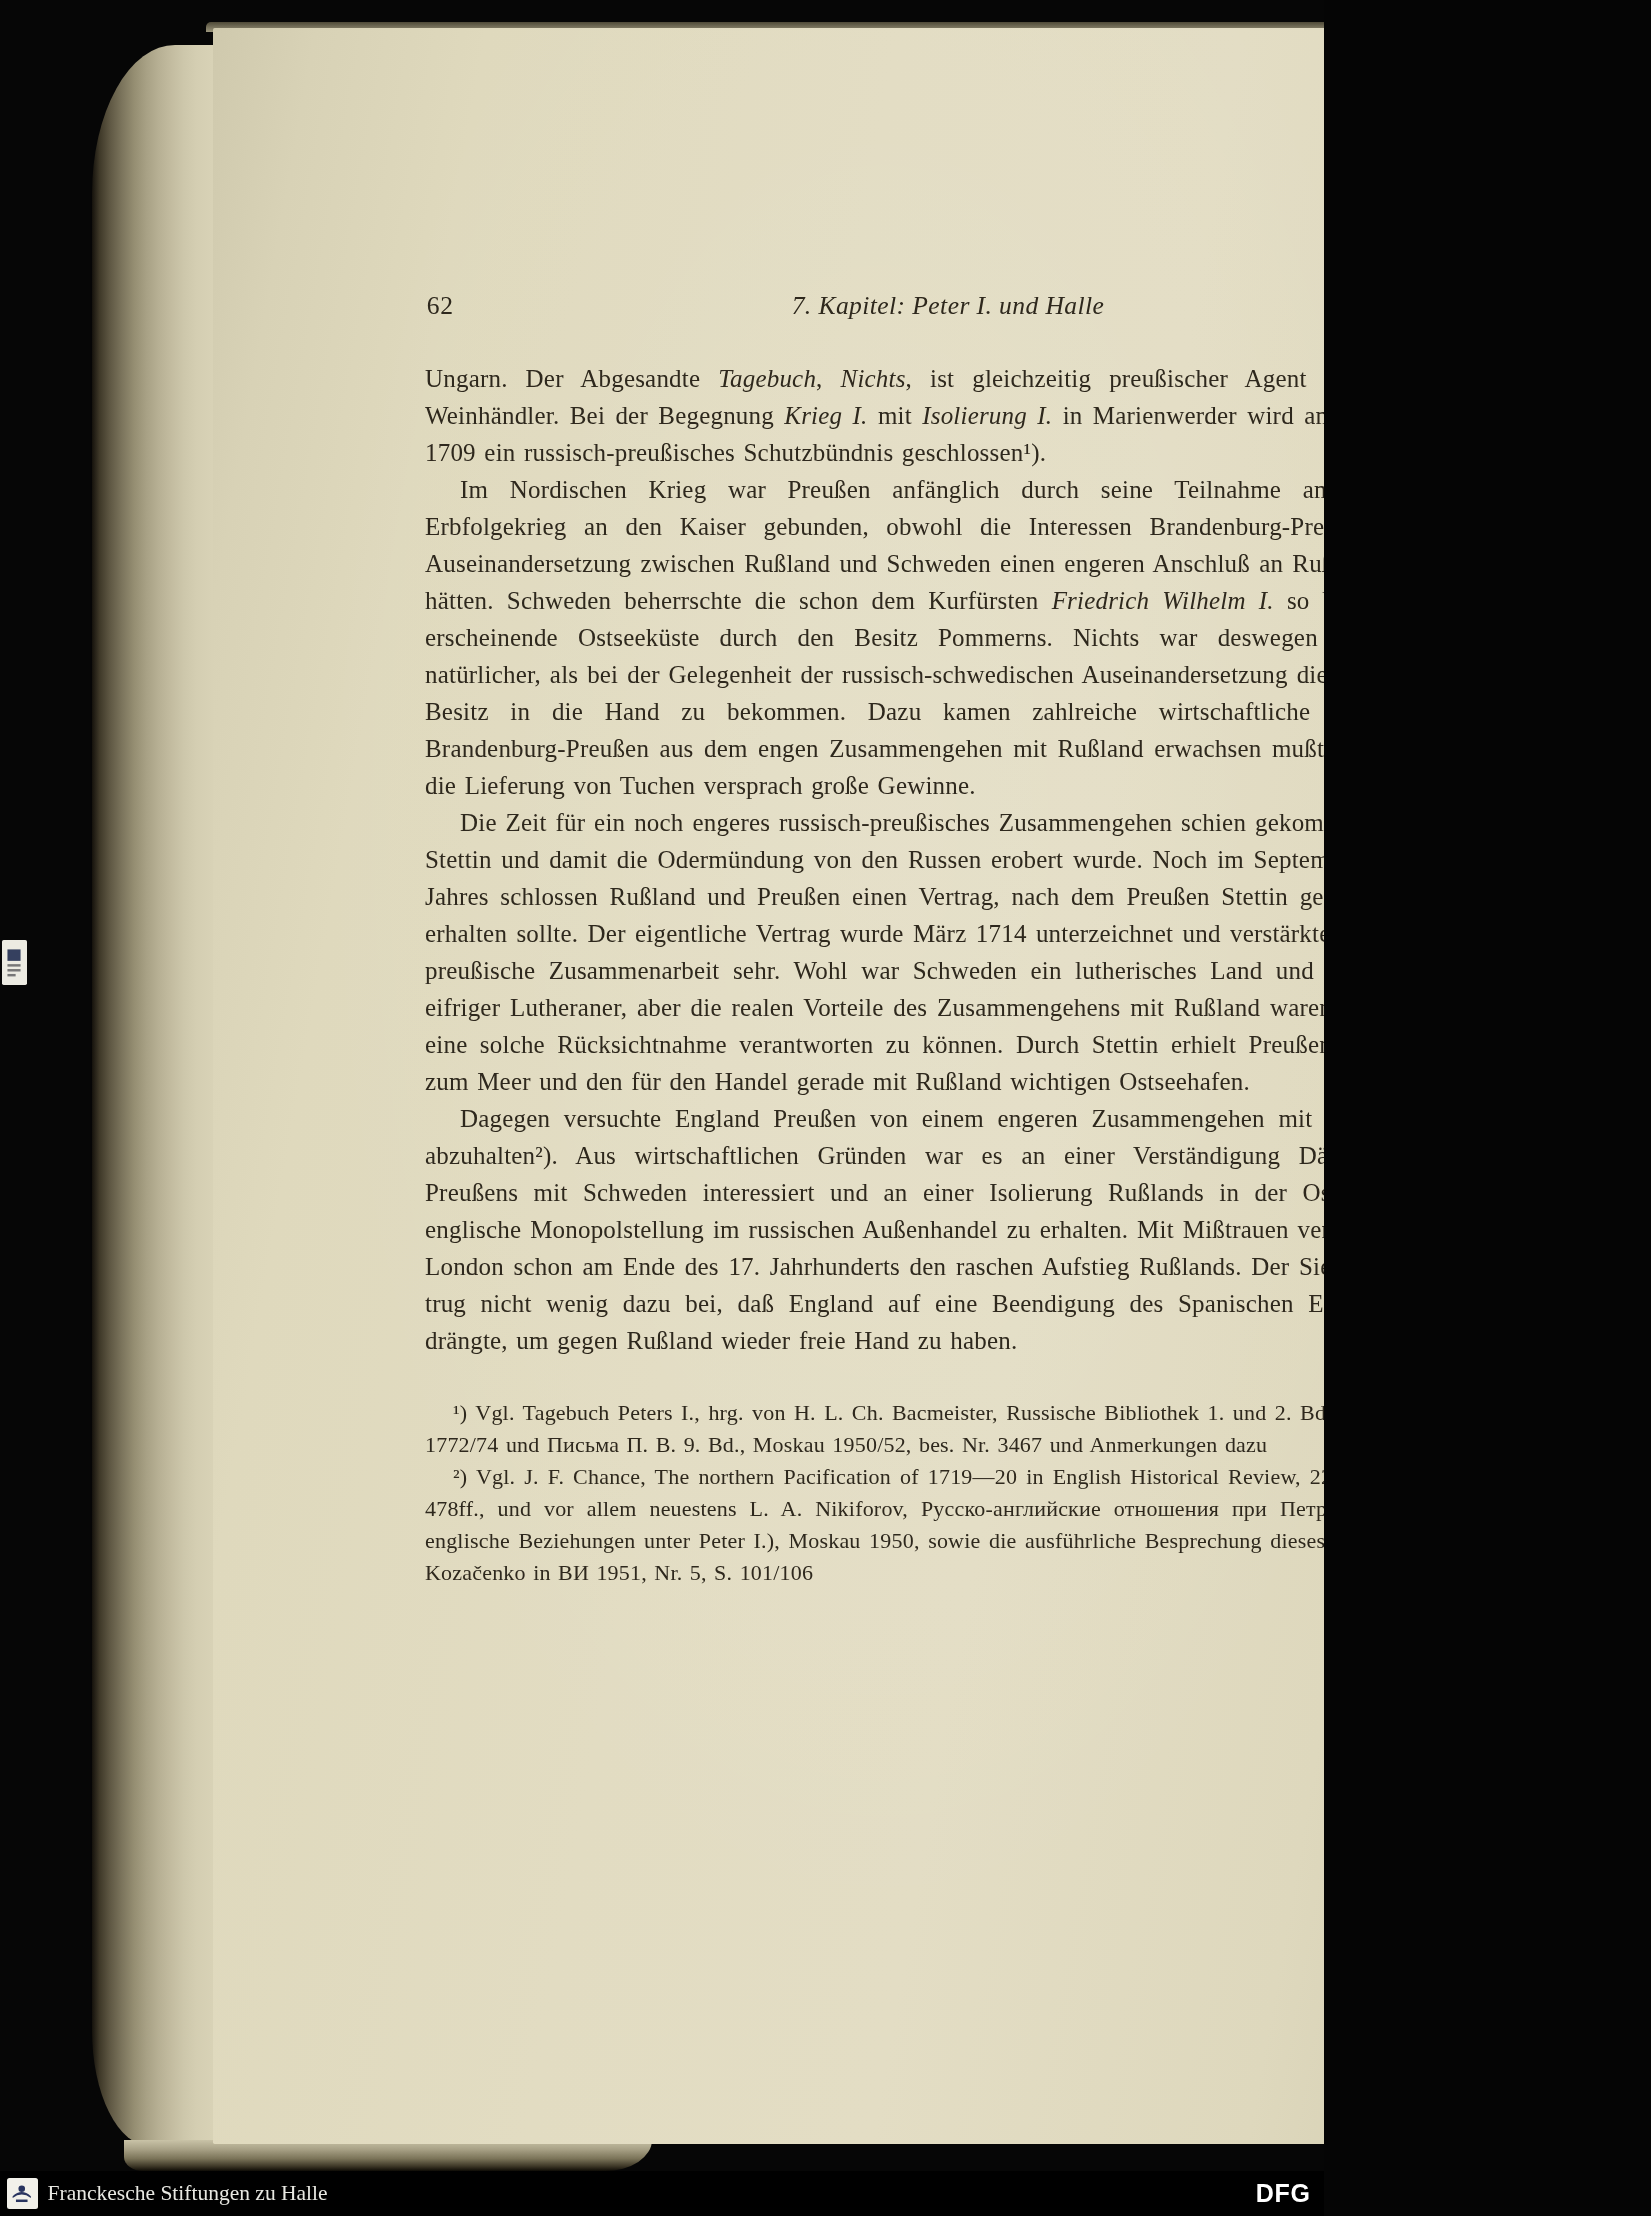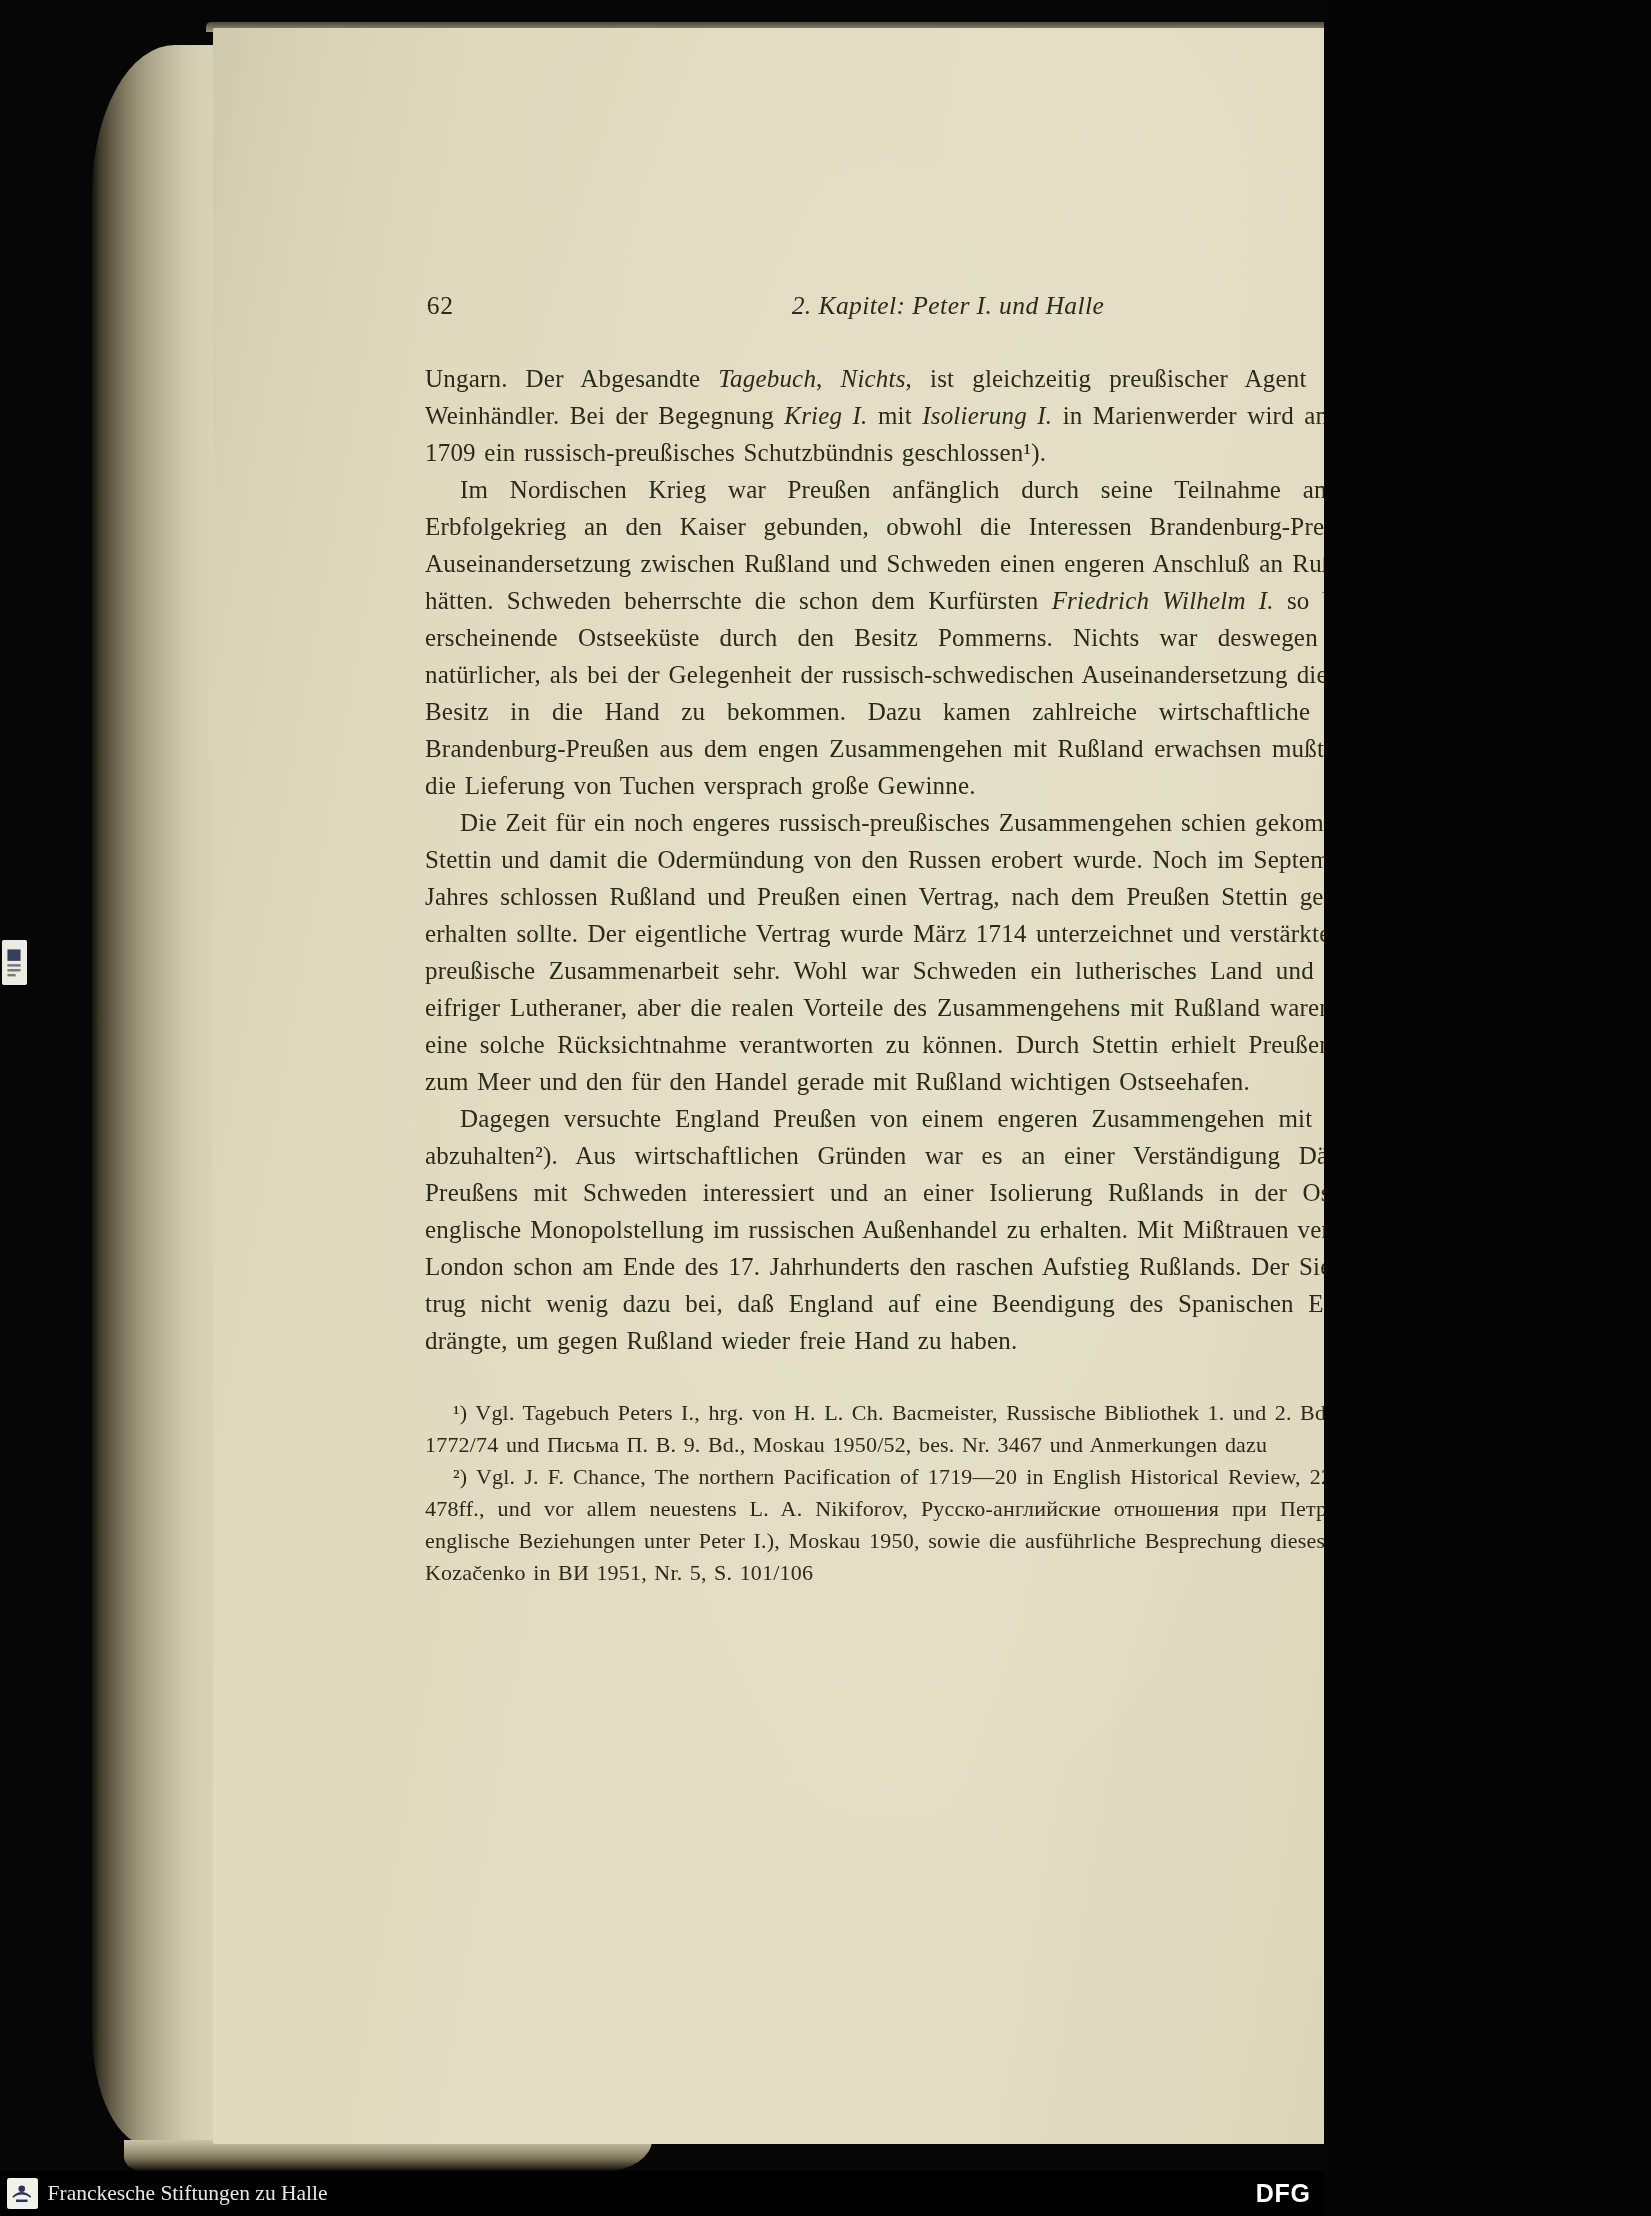--- a/index.html
+++ b/index.html
@@ -109,21 +109,21 @@
   <div class="edge-top"></div>
   <div class="edge-stack-bottom"></div>
   <div class="page-right-sliver"></div>
   <div class="board-corner"></div>
 
   <div class="page">
     <div class="text-area">
 
       <div class="head-row">
         <span class="page-num">62</span>
-        <span class="running-head">2. Kapitel: Peter I. und Halle</span>
+        <span class="running-head">7. Kapitel: Peter I. und Halle</span>
       </div>
 
       <p class="body-par first" lang="de"><span>Ungarn. Der Abgesandte </span><i>Tagebuch</i><span>, </span><i>Nichts</i><span>, ist gleichzeitig preußischer Agent und reist als Weinhändler. Bei der Begegnung </span><i>Krieg I.</i><span> mit </span><i>Isolierung I.</i><span> in Marienwerder wird am 21. Oktober 1709 ein russisch-preußisches Schutzbündnis geschlossen¹).</span></p>
       <p class="body-par indent" lang="de"><span>Im Nordischen Krieg war Preußen anfänglich durch seine Teilnahme am Spanischen Erbfolgekrieg an den Kaiser gebunden, obwohl die Interessen Brandenburg-Preußens in der Auseinandersetzung zwischen Rußland und Schweden einen engeren Anschluß an Rußland verlangt hätten. Schweden beherrschte die schon dem Kurfürsten </span><i>Friedrich Wilhelm I.</i><span> so begehrenswert erscheinende Ostseeküste durch den Besitz Pommerns. Nichts war deswegen für Preußen natürlicher, als bei der Gelegenheit der russisch-schwedischen Auseinandersetzung diesen wichtigen Besitz in die Hand zu bekommen. Dazu kamen zahlreiche wirtschaftliche Vorteile, die Brandenburg-Preußen aus dem engen Zusammengehen mit Rußland erwachsen mußten. Besonders die Lieferung von Tuchen versprach große Gewinne.</span></p>
       <p class="body-par indent" lang="de"><span>Die Zeit für ein noch engeres russisch-preußisches Zusammengehen schien gekommen, als 1713 Stettin und damit die Odermündung von den Russen erobert wurde. Noch im September desselben Jahres schlossen Rußland und Preußen einen Vertrag, nach dem Preußen Stettin gegen Sequester erhalten sollte. Der eigentliche Vertrag wurde März 1714 unterzeichnet und verstärkte die russisch-preußische Zusammenarbeit sehr. Wohl war Schweden ein lutherisches Land und </span><i>Karl XII.</i><span> ein eifriger Lutheraner, aber die realen Vorteile des Zusammengehens mit Rußland waren zu groß, um eine solche Rücksichtnahme verantworten zu können. Durch Stettin erhielt Preußen den Zugang zum Meer und den für den Handel gerade mit Rußland wichtigen Ostseehafen.</span></p>
       <p class="body-par indent" lang="de"><span>Dagegen versuchte England Preußen von einem engeren Zusammengehen mit Rußland stets abzuhalten²). Aus wirtschaftlichen Gründen war es an einer Verständigung Dänemarks und Preußens mit Schweden interessiert und an einer Isolierung Rußlands in der Ostsee, um die englische Monopolstellung im russischen Außenhandel zu erhalten. Mit Mißtrauen verfolgte man in London schon am Ende des 17. Jahrhunderts den raschen Aufstieg Rußlands. Der Sieg bei Poltava trug nicht wenig dazu bei, daß England auf eine Beendigung des Spanischen Erbfolgekrieges drängte, um gegen Rußland wieder freie Hand zu haben.</span></p>
 
       <div class="footnotes">
         <p class="footnote" lang="de">¹) Vgl. Tagebuch Peters I., hrg. von H. L. Ch. Bacmeister, Russische Bibliothek 1. und 2. Bd., Riga, Leipzig 1772/74 und Письма П. В. 9. Bd., Moskau 1950/52, bes. Nr. 3467 und Anmerkungen dazu</p>
         <p class="footnote" lang="de">²) Vgl. J. F. Chance, The northern Pacification of 1719—20 in English Historical Review, 22. Bd., 1907, S. 478ff., und vor allem neuestens L. A. Nikiforov, Русско-английские отношения при Петре I. (Russisch-englische Beziehungen unter Peter I.), Moskau 1950, sowie die ausführliche Besprechung dieses Buches von A. Kozačenko in ВИ 1951, Nr. 5, S. 101/106</p>

